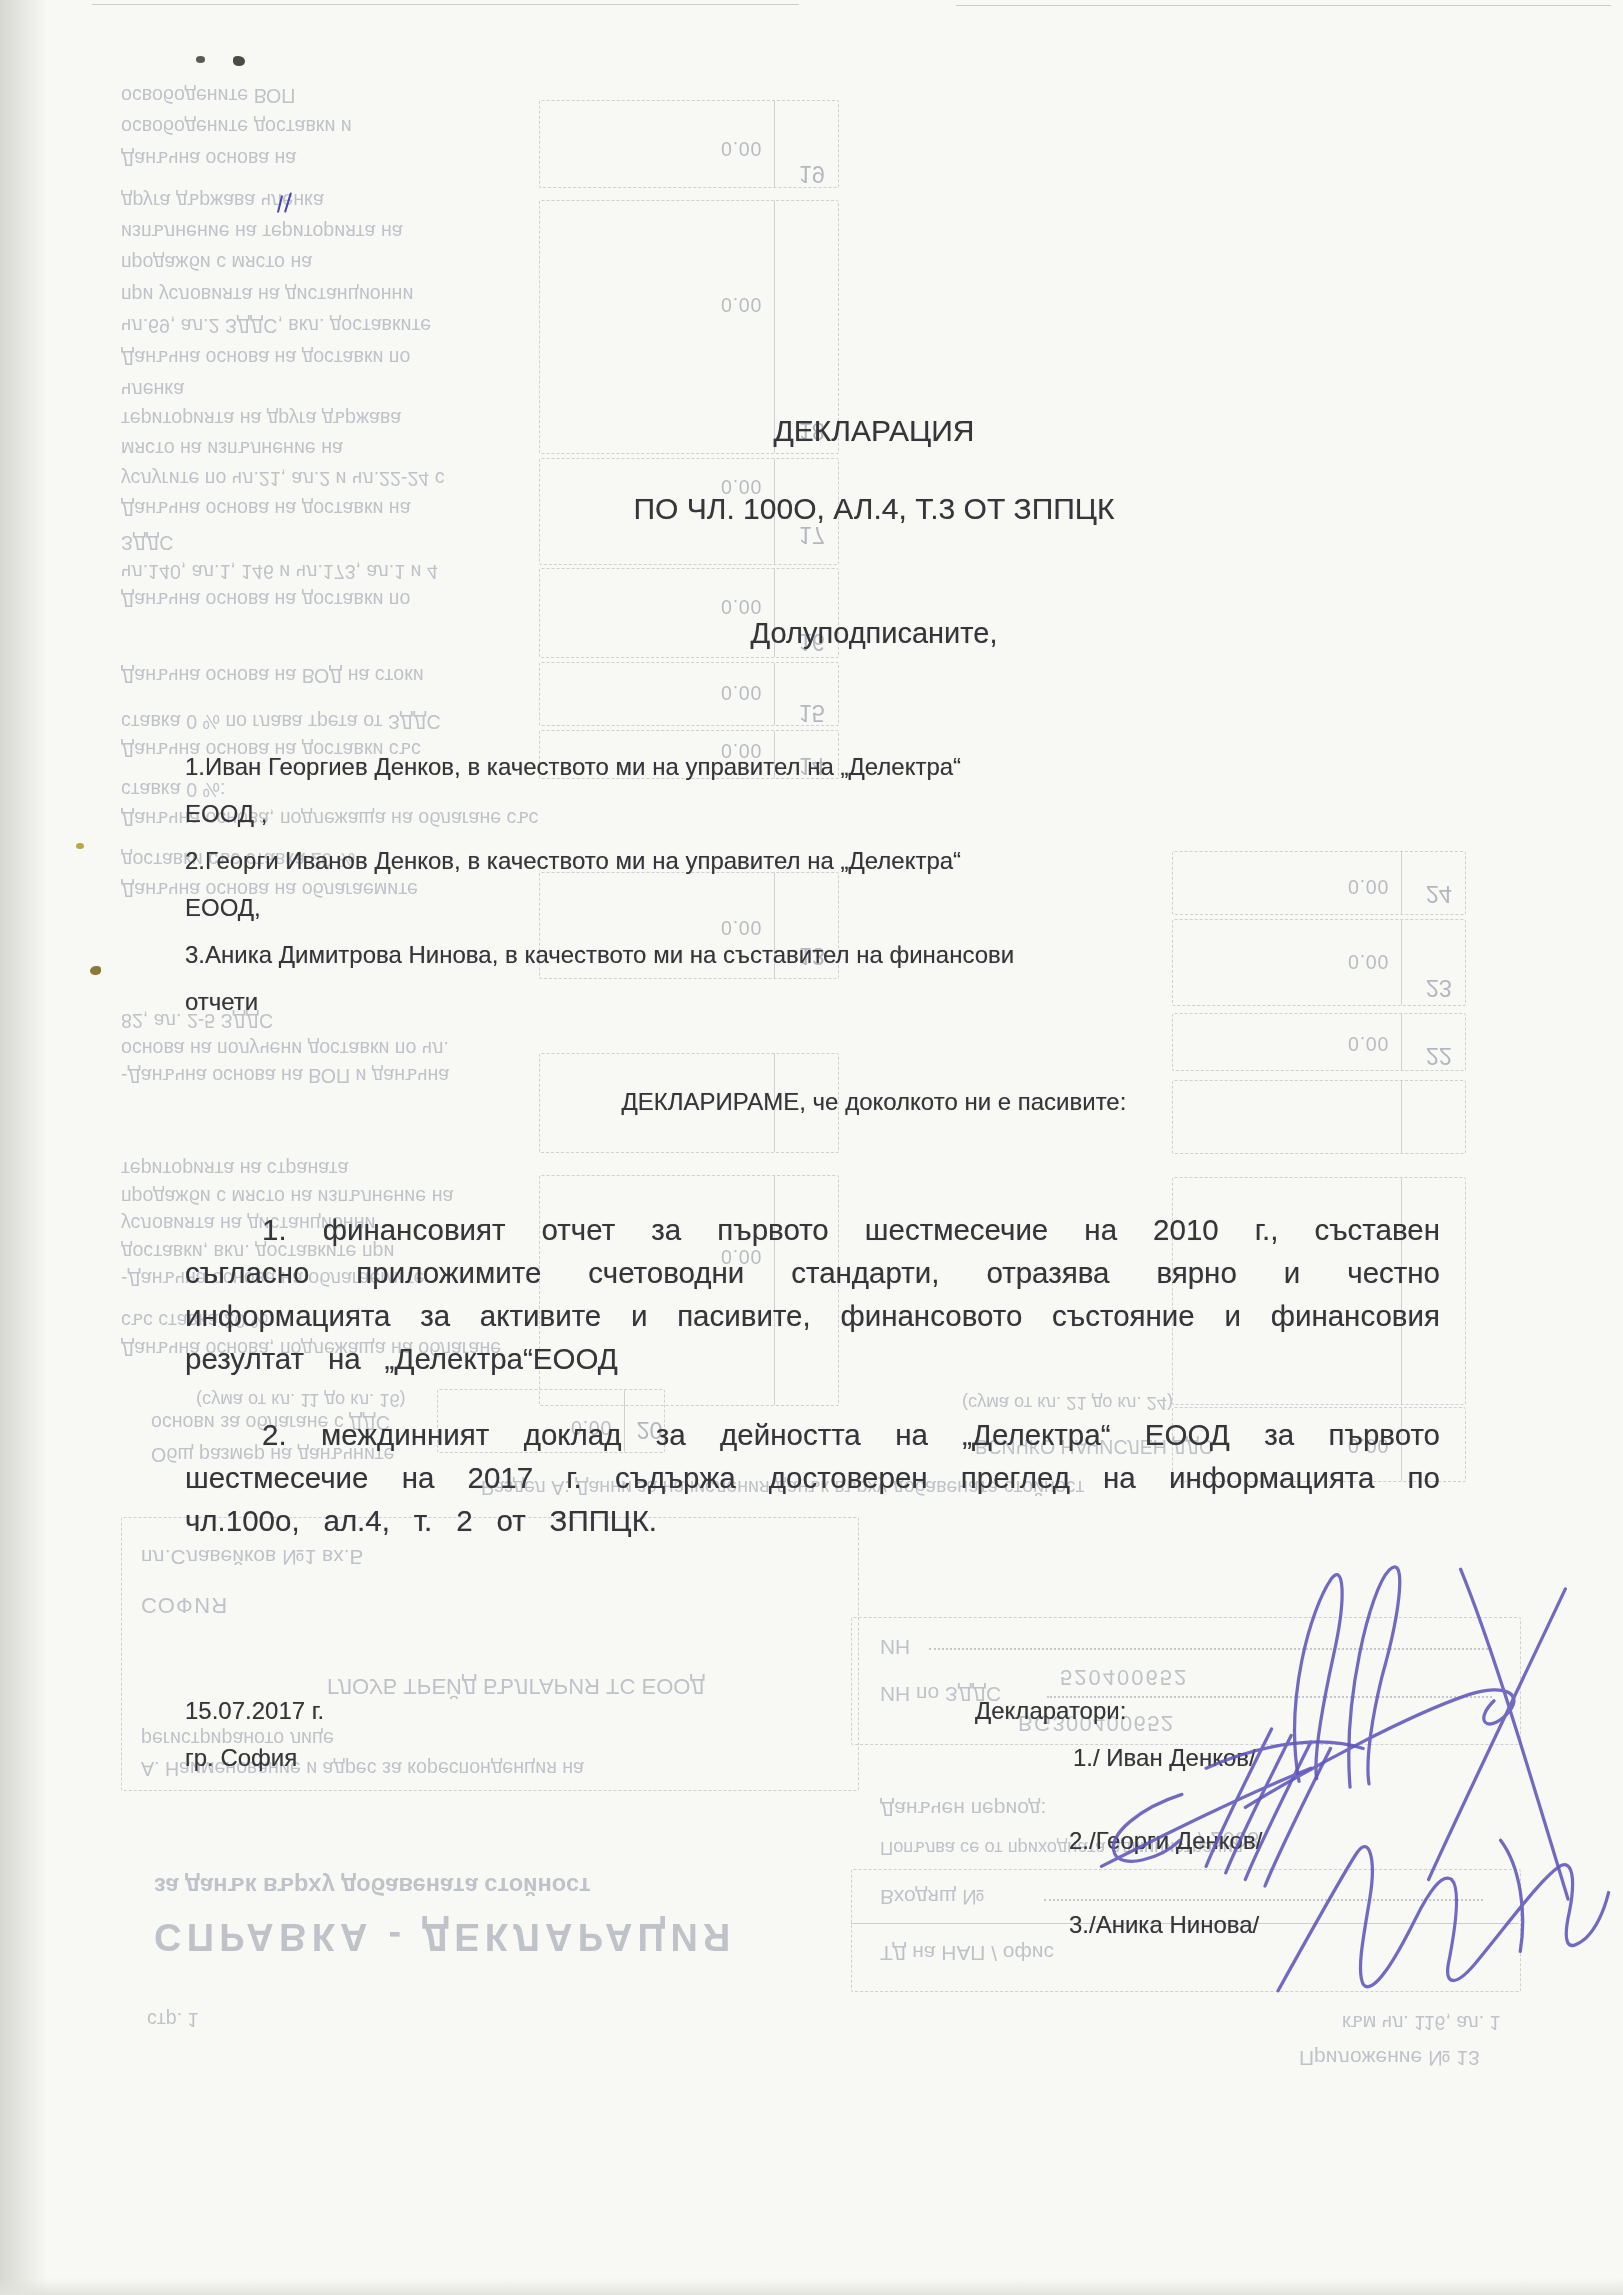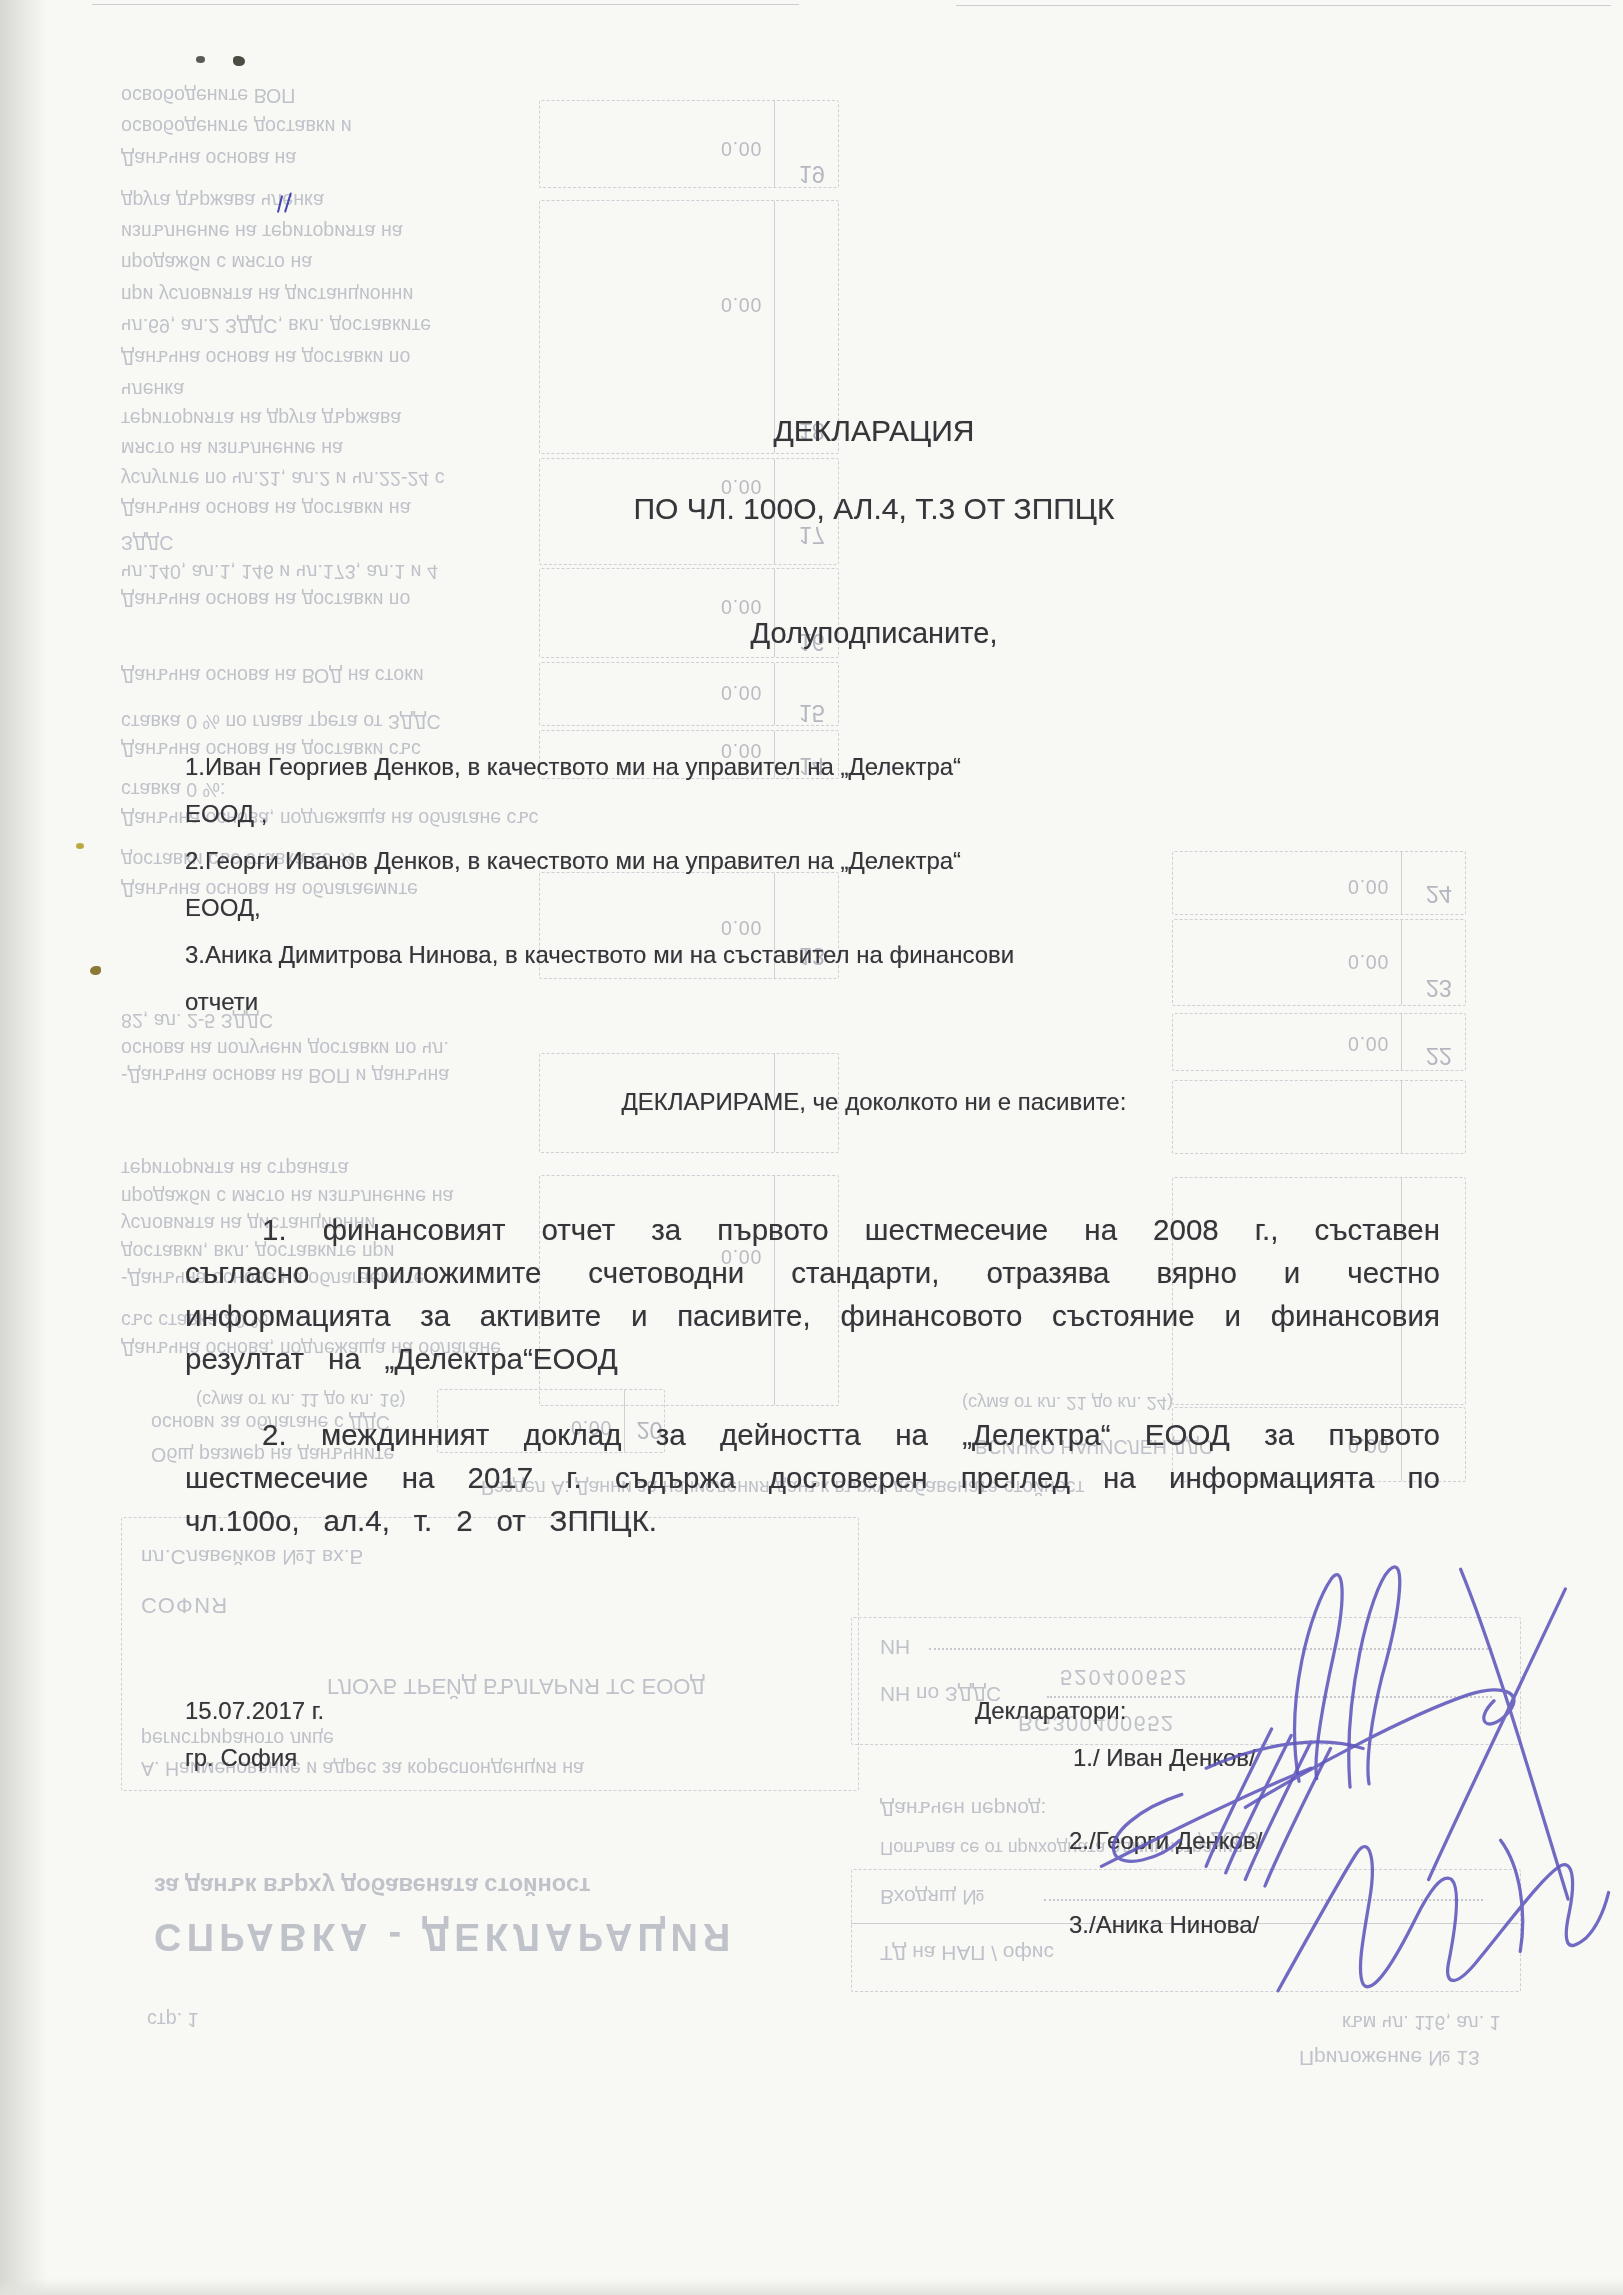--- a/index.html
+++ b/index.html
@@ -192,21 +192,21 @@
 
   <div class="txt" style="left:185px;top:753px;">1.Иван Георгиев Денков, в качеството ми на управител на „Делектра“</div>
   <div class="txt" style="left:185px;top:800px;text-align:center;">ЕООД ,</div>
   <div class="txt" style="left:185px;top:847px;">2.Георги Иванов Денков, в качеството ми на управител на  „Делектра“</div>
   <div class="txt" style="left:185px;top:894px;">ЕООД,</div>
   <div class="txt" style="left:185px;top:941px;">3.Аника Димитрова Нинова, в качеството ми на съставител на финансови</div>
   <div class="txt" style="left:185px;top:988px;">отчети</div>
 
   <div class="txt b center" style="left:874px;top:1088px;">ДЕКЛАРИРАМЕ, че доколкото ни е пасивите:</div>
 
-  <div class="para" id="para1" style="top:1208px;"><span>1. финансовият отчет за </span><span class="b">първото шестмесечие  на 2008 г.,</span><span> съставен съгласно приложимите счетоводни стандарти, отразява вярно и честно информацията за активите и пасивите, финансовото състояние и финансовия резултат на „Делектра“ЕООД</span></div>
+  <div class="para" id="para1" style="top:1208px;"><span>1. финансовият отчет за </span><span class="b">първото шестмесечие  на 2010 г.,</span><span> съставен съгласно приложимите счетоводни стандарти, отразява вярно и честно информацията за активите и пасивите, финансовото състояние и финансовия резултат на „Делектра“ЕООД</span></div>
   <div class="para" id="para2" style="top:1413px;"><span>2. междинният доклад за дейността на „Делектра“ ЕООД за </span><span class="b">първото шестмесечие  на 2017 г.</span><span> съдържа достоверен преглед на информацията по чл.100о, ал.4, т. 2 от ЗППЦК.</span></div>
 
   <div class="txt" style="left:185px;top:1697px;">15.07.2017 г.</div>
   <div class="txt" style="left:185px;top:1744px;">гр. София</div>
 
   <div class="txt" style="left:975px;top:1697px;">Декларатори:</div>
   <div class="txt" style="left:1073px;top:1744px;">1./ Иван Денков/</div>
   <div class="txt" style="left:1069px;top:1827px;">2./Георги Денков/</div>
   <div class="txt" style="left:1069px;top:1911px;">3./Аника Нинова/</div>
 

